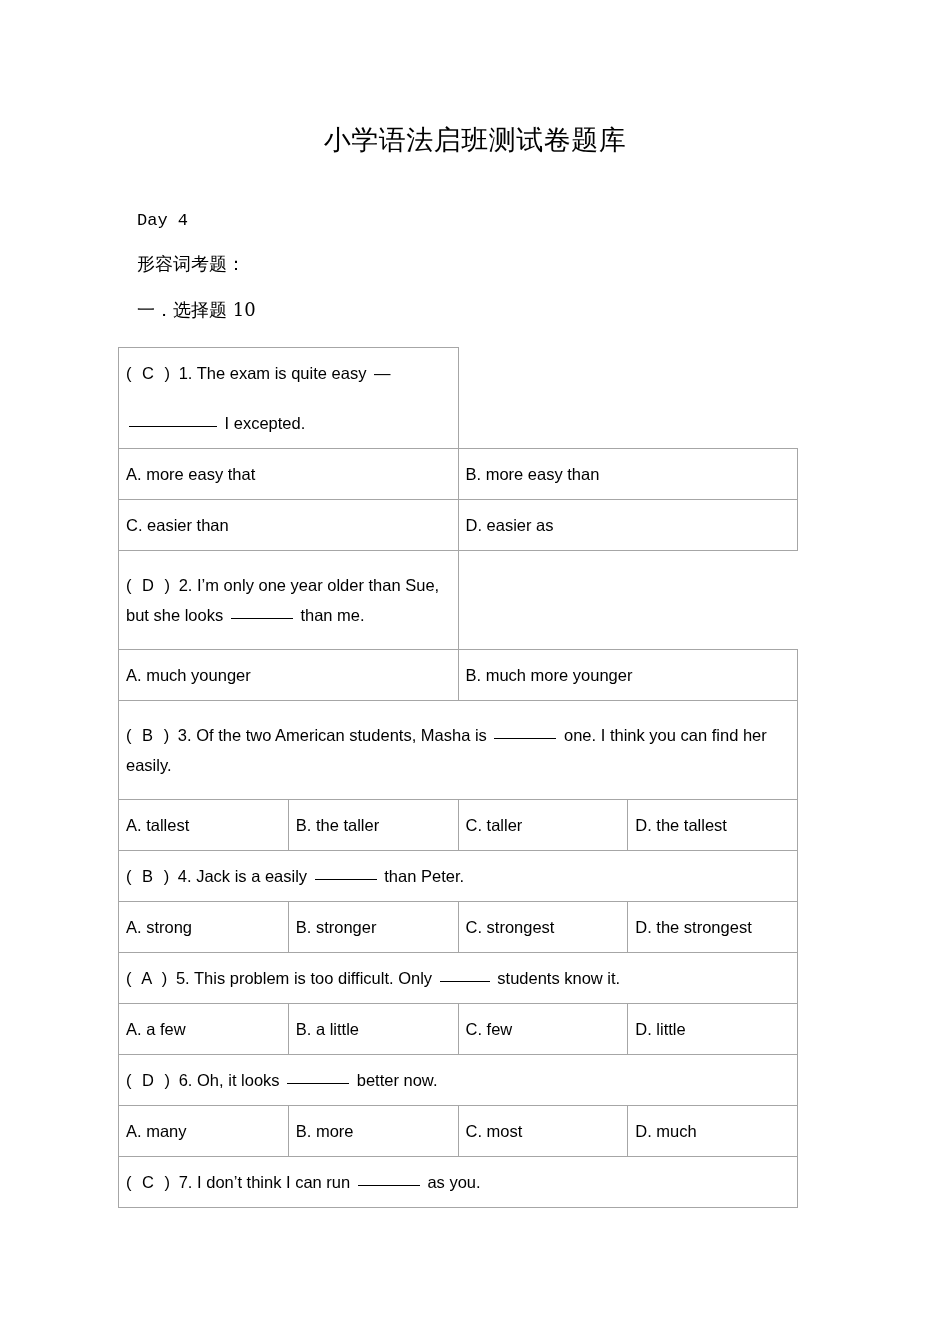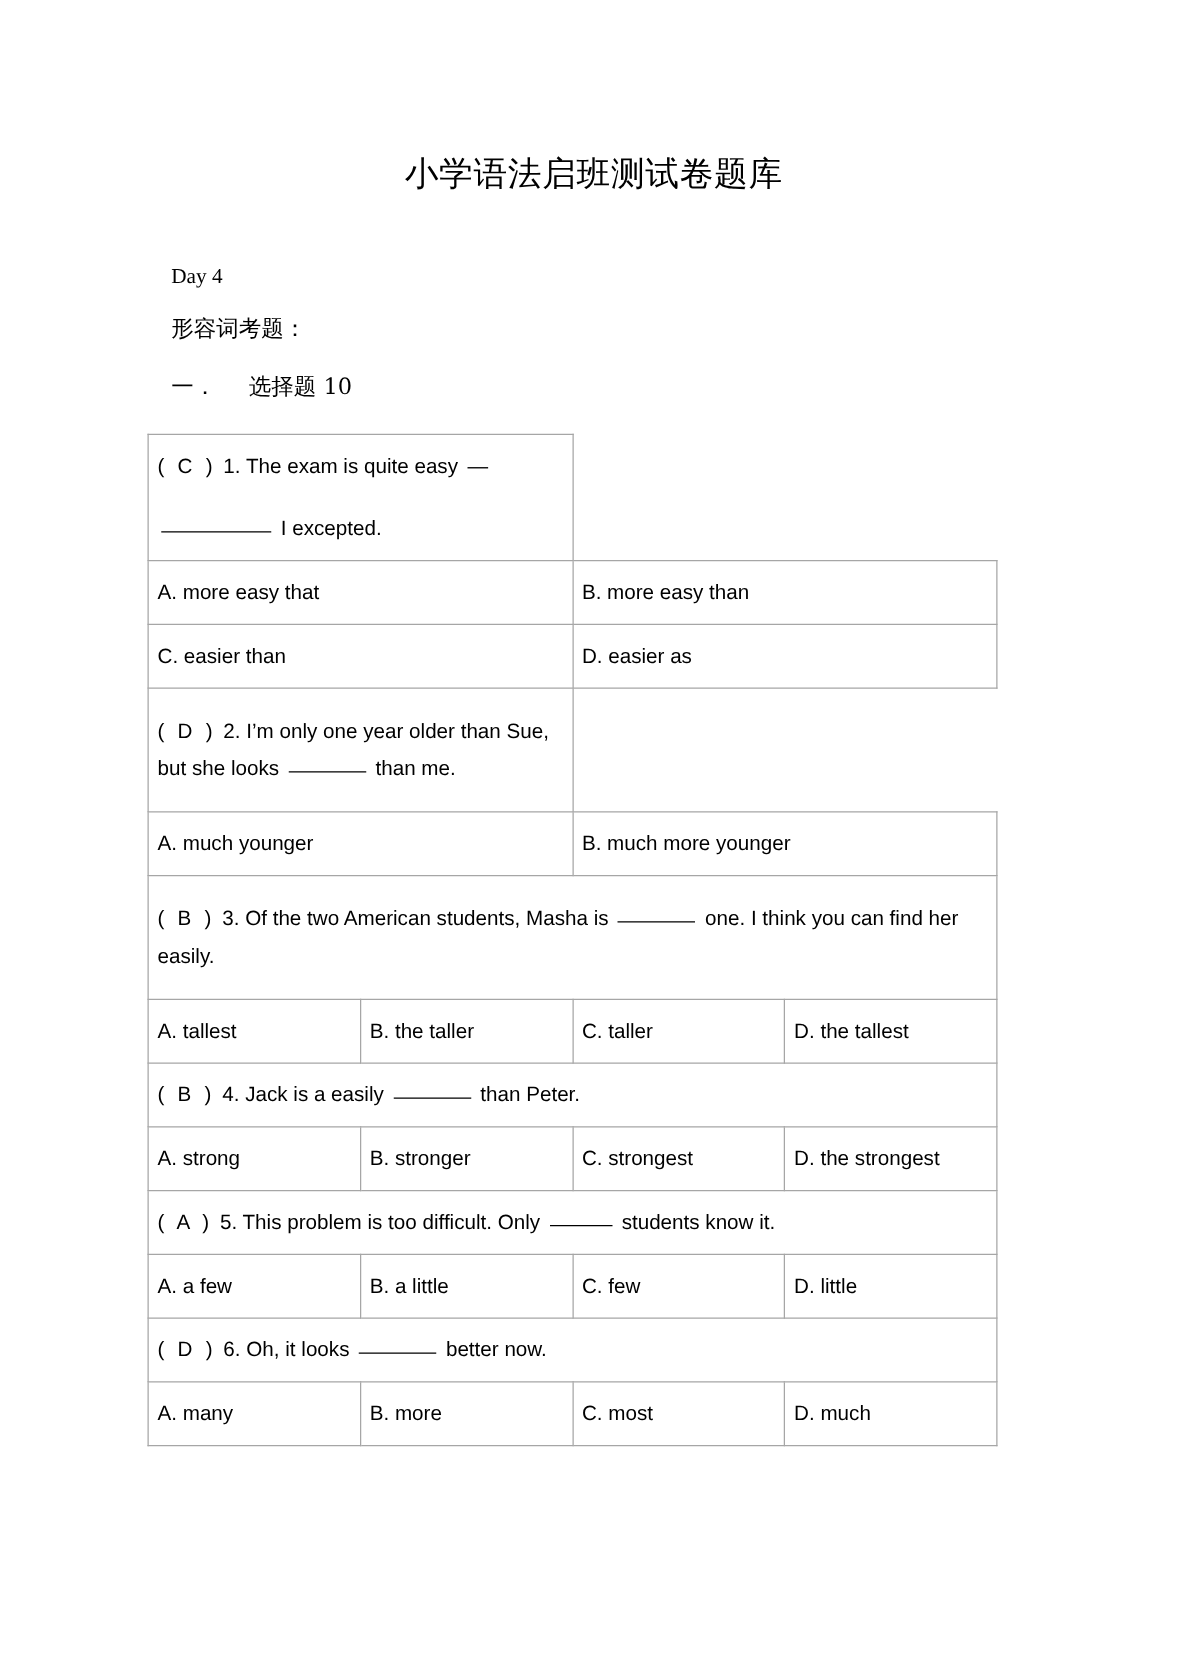--- a/index.html
+++ b/index.html
@@ -40,37 +40,36 @@
     padding-left: 137px;
     padding-right: 135px;
   }
   .meta-line {
     font-size: 17px;
     line-height: 1.0;
     margin: 0;
   }
   .meta-line.day {
     padding-top: 56px;
-    font-family: Liberation Serif, serif;
+    font-family: Liberation Mono, monospace;
   }
   .meta-line.cn {
     padding-top: 26px;
     font-family: "DejaVu Serif", "Liberation Serif", serif;
     font-size: 18px;
   }
   .meta-line.section {
     padding-top: 28px;
     font-family: "DejaVu Serif", "Liberation Serif", serif;
     font-size: 18px;
   }
   .meta-line.section .sec-num {
     font-family: "DejaVu Serif", "Liberation Serif", serif;
   }
   .meta-line.section .sec-label {
-    margin-left: 26px;
     text-align: center;
   }
 
   
   .quiz-table {
     position: absolute;
     left: 118px;
     top: 347px;
     width: 680px;
     border-collapse: collapse;
@@ -179,16 +178,19 @@
         </tr>
         <tr>
           <td class="q-cell" colspan="4"><span class="pick"><span class="paren-open">(</span><span class="ans"> D </span><span class="paren-close">)</span></span><span> 6. </span><span>Oh, it looks </span><span class="blank b-md"></span><span> better now.</span></td>
         </tr>
         <tr>
           <td>A. many</td>
           <td>B. more</td>
           <td>C. most</td>
           <td>D. much</td>
         </tr>
+        <tr>
+          <td class="q-cell" colspan="4"><span class="pick"><span class="paren-open">(</span><span class="ans"> C </span><span class="paren-close">)</span></span><span> 7. </span><span>I don’t think I can run </span><span class="blank b-md"></span><span> as you.</span></td>
+        </tr>
       </tbody>
   </table>
 
 </div>
 
 </body></html>

